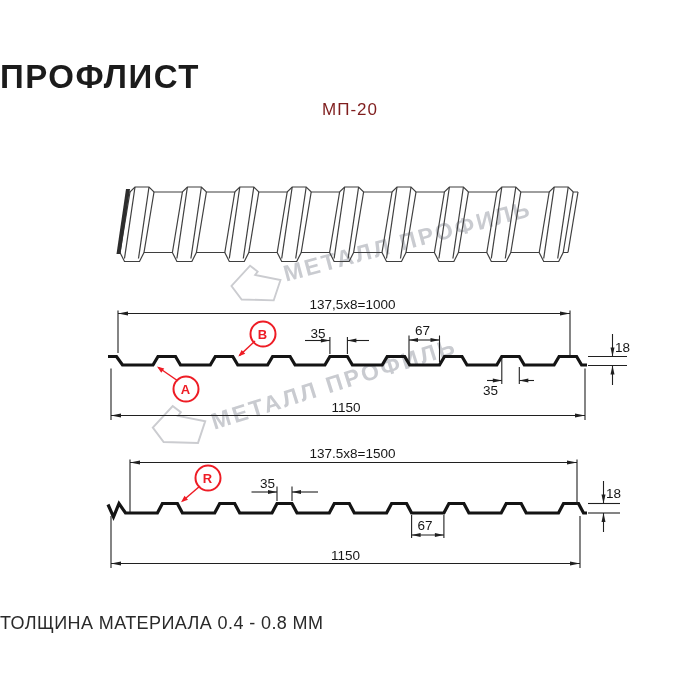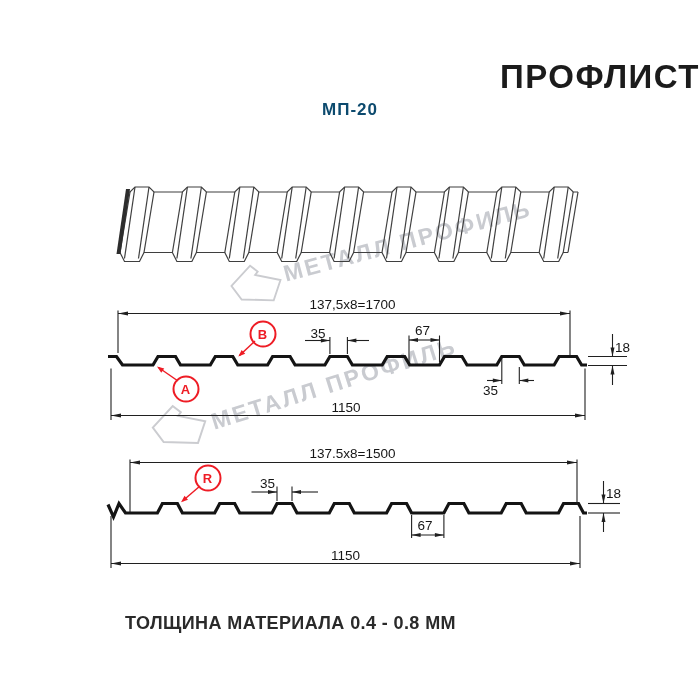--- a/index.html
+++ b/index.html
@@ -1,23 +1,23 @@
 <!DOCTYPE html>
 <html><head>
 <meta charset="utf-8">
 <style>
   html,body{margin:0;padding:0;background:#ffffff;}
   body{width:700px;height:700px;overflow:hidden;font-family:"Liberation Sans",sans-serif;}
   .canvas{position:relative;width:700px;height:700px;background:#fff;}
-  .title{position:absolute;top:58px;left:0;width:700px;text-align:right;
+  .title{position:absolute;top:58px;left:0;width:700px;text-align:left;
          font-size:33px;font-weight:800;letter-spacing:1.5px;color:#1b1b1b;}
   .subtitle{position:absolute;top:100px;left:0;width:700px;text-align:center;
-         font-size:17px;font-weight:700;letter-spacing:1px;color:#0c4a6e;}
-  .footer{position:absolute;top:613px;left:0;width:581px;text-align:center;
-         font-size:18px;font-weight:700;letter-spacing:.4px;color:#2a2a2a;}
+         font-size:17px;font-weight:400;letter-spacing:1px;color:#7f1d1d;}
+  .footer{position:absolute;top:613px;left:0;width:581px;
+         font-size:18px;font-weight:400;letter-spacing:.4px;color:#2a2a2a;}
   .dim{position:absolute;transform:translate(-50%,-50%);font-size:13.5px;color:#161616;
        white-space:nowrap;z-index:3;}
   .marker{position:absolute;width:23px;height:23px;border:2.4px solid #ee1c25;border-radius:50%;
        transform:translate(-50%,-50%);display:flex;align-items:center;justify-content:center;
        font-size:13px;font-weight:700;color:#ee1c25;z-index:3;background:transparent;}
   .wm-text{position:absolute;color:#c9cbd0;font-weight:700;font-size:23px;letter-spacing:2.5px;
        white-space:nowrap;transform-origin:0 50%;z-index:1;}
   .wm-logo{position:absolute;z-index:1;}
   #drawing{position:absolute;left:0;top:0;z-index:2;}
   #drawing .thick{fill:none;stroke:#141414;stroke-width:3.2;stroke-linejoin:miter;}
@@ -151,21 +151,21 @@
       <line x1="111" y1="563.5" x2="580" y2="563.5" class="thin"></line>
       <polygon points="111,563.5 121,561.5 121,565.5" class="fb"></polygon>
       <polygon points="580,563.5 570,565.5 570,561.5" class="fb"></polygon>
       <line x1="200" y1="486" x2="182.5" y2="501" class="red"></line>
       <polygon points="181,502.3 184.5772135861841,495.7453418884873 187.98872053693475,499.66983170564566" class="fr"></polygon>
     </svg>
 
   <div class="title">ПРОФЛИСТ</div>
   <div class="subtitle">МП-20</div>
 
-  <div class="dim" style="left:352.5px;top:303.5px;">137,5x8=1700</div>
+  <div class="dim" style="left:352.5px;top:303.5px;">137,5x8=1000</div>
   <div class="dim" style="left:318px;top:333px;">35</div>
   <div class="dim" style="left:422.5px;top:330px;">67</div>
   <div class="dim" style="left:622.5px;top:347px;">18</div>
   <div class="dim" style="left:490.5px;top:390px;">35</div>
   <div class="dim" style="left:346px;top:407px;">1150</div>
 
   <div class="dim" style="left:352.5px;top:452.5px;">137.5x8=1500</div>
   <div class="dim" style="left:267.5px;top:483px;">35</div>
   <div class="dim" style="left:613.5px;top:492.5px;">18</div>
   <div class="dim" style="left:425px;top:524.5px;">67</div>

